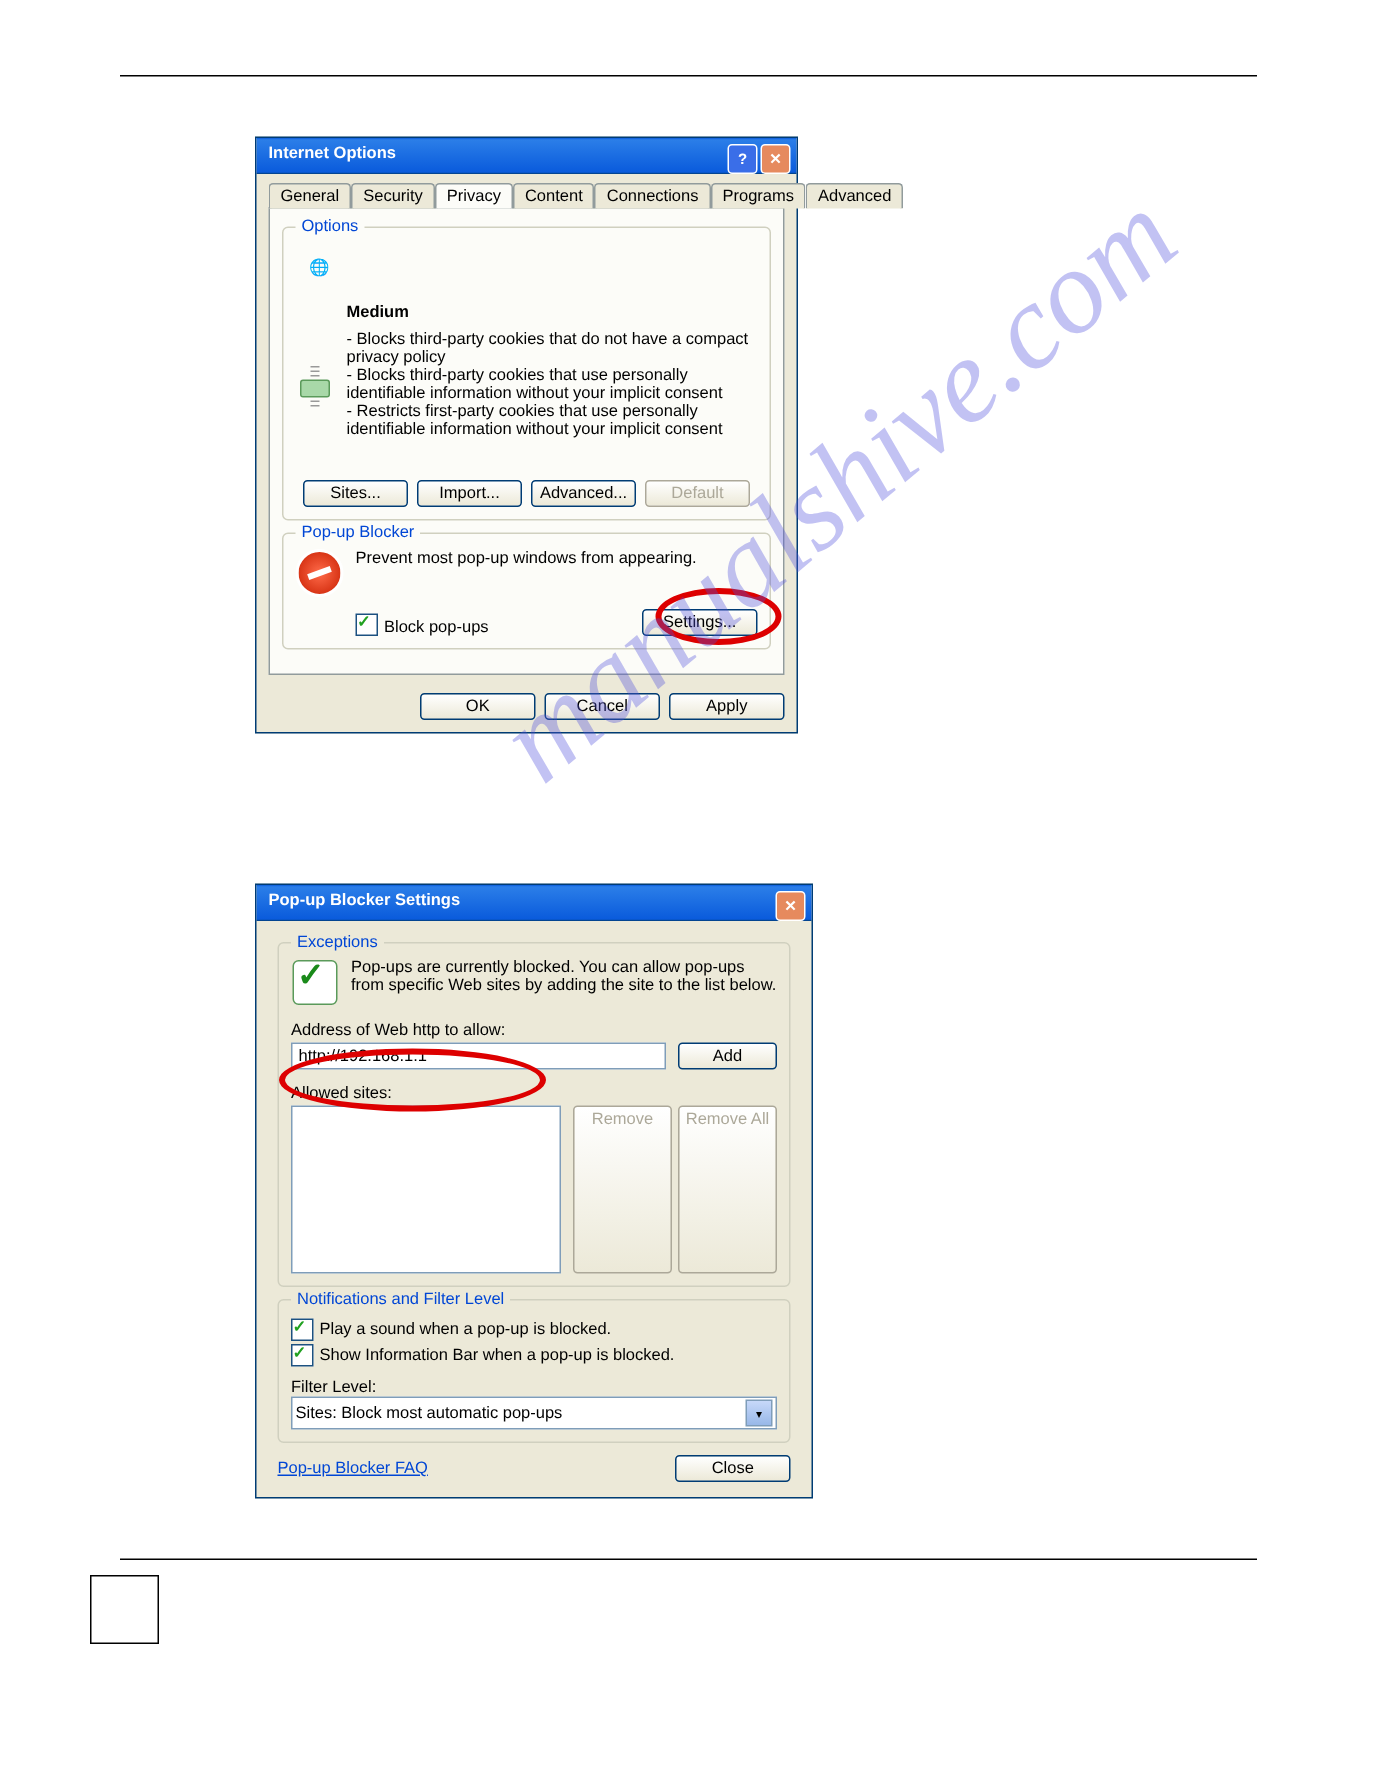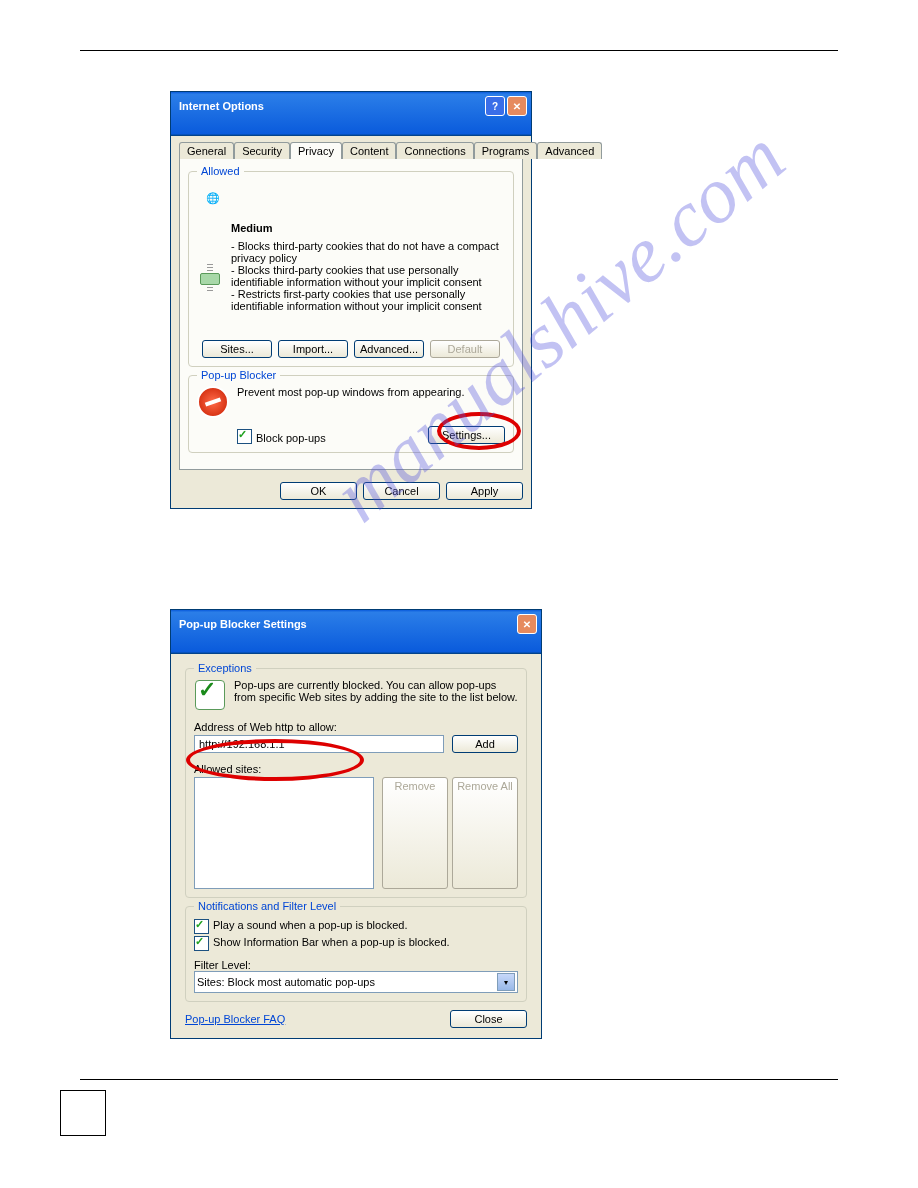--- a/index.html
+++ b/index.html
@@ -2,21 +2,21 @@
 <html><head>
 <meta charset="utf-8">
 <style>
 body{margin:0;background:#fff;font-family:Tahoma,sans-serif;font-size:11px;color:#000;width:918px}
 .page{padding:30px 80px}
 .hr{border-top:1px solid #000;margin:20px 0 40px}
 .watermark{position:absolute;left:280px;top:280px;font-size:80px;color:rgba(80,80,220,0.35);transform:rotate(-40deg);font-family:Georgia,serif;font-style:italic;pointer-events:none;z-index:100}
 .dialog{border:1px solid #003c74;background:#ece9d8;margin-bottom:40px;position:relative}
 .d1{width:360px;margin-left:90px}
 .d2{width:370px;margin-left:90px}
-.titlebar{background:linear-gradient(#0a5bdc,#2b7ee8 5%,#0a5bdc 95%,#003c74);color:#fff;font-weight:bold;padding:4px 4px 20px 8px;display:flex;align-items:center}
+.titlebar{background:linear-gradient(#0a5bdc,#2b7ee8 5%,#0a5bdc 95%,#003c74);color:#fff;font-weight:bold;padding:4px 4px 0 8px;display:flex;align-items:flex-start}
 .titlebar .t{flex:1}
 .tbbtn{width:18px;height:18px;background:#e68a5e;border:1px solid #fff;border-radius:3px;display:inline-flex;align-items:center;justify-content:center;color:#fff;font-weight:bold;margin-left:2px;font-size:10px}
 .tbbtn.h{background:#3a6ee8}
 .body{padding:6px 8px 8px}
 .tabs{display:flex;gap:0;font-size:11px;margin-bottom:-1px}
 .tab{border:1px solid #919b9c;border-bottom:none;padding:2px 7px;background:#ece9d8;border-radius:3px 3px 0 0;position:relative}
 .tab.active{background:#fcfcf8;z-index:2}
 .tabpanel{border:1px solid #919b9c;background:#fcfcf8;padding:8px}
 .group{border:1px solid #d0d0bf;border-radius:4px;margin:4px 0 8px;padding:10px 8px 8px;position:relative}
 .group .legend{position:absolute;top:-7px;left:8px;background:#fcfcf8;padding:0 4px;color:#0046d5;font-size:11px}
@@ -68,21 +68,21 @@
    <div class="tab">General</div>
    <div class="tab">Security</div>
    <div class="tab active">Privacy</div>
    <div class="tab">Content</div>
    <div class="tab">Connections</div>
    <div class="tab">Programs</div>
    <div class="tab">Advanced</div>
   </div>
   <div class="tabpanel">
    <div class="group">
-    <div class="legend">Allowed</div>
+    <div class="legend">Options</div>
     <div class="flex">
      <div class="icon">🌐</div>
     </div>
     <div class="flex" style="margin-top:8px">
      <div class="slider">
       <div class="tick"></div>
                 <div class="tick"></div>
                 <div class="tick"></div>
       <div class="thumb"></div>
       <div class="tick"></div>

